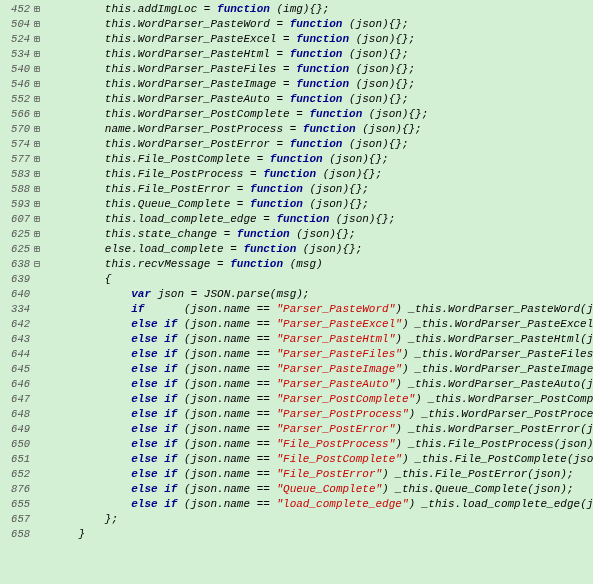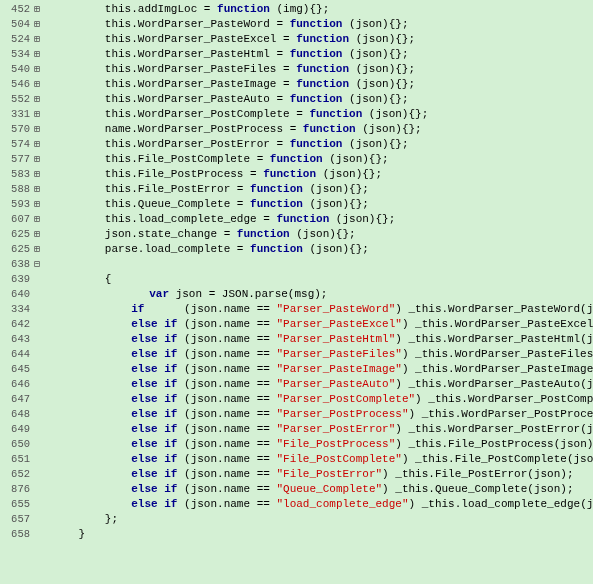--- a/index.html
+++ b/index.html
@@ -15,20 +15,21 @@
     .code-container {
       background: #d4f0d4;
       padding: 2px 0;
     }
     .line {
       display: flex;
       align-items: flex-start;
       min-height: 14px;
       line-height: 14px;
       white-space: pre;
+      font-style: italic;
     }
     .line-num {
       color: #555;
       min-width: 34px;
       text-align: right;
       padding-right: 4px;
       user-select: none;
       flex-shrink: 0;
       font-size: 10.5px;
     }
@@ -40,44 +41,44 @@
       font-size: 10px;
       padding-top: 1px;
     }
     .code-text {
       flex: 1;
       padding-left: 2px;
     }
     .kw { color: #00008b; font-weight: bold; text-align: right; }
     .str { color: #cc0000; }
     .plain { color: #000; }
-    .var-kw { color: #00008b; font-weight: bold; margin-left: 18px; }
+    .var-kw { color: #00008b; font-weight: bold; }
   </style>
 </head>
 <body>
 
 <div class="code-container" id="code-lines">
     <div class="line"><span class="line-num">452</span><span class="expand-icon">⊞</span><span class="code-text"><span>        </span><span class="plain">this.addImgLoc = </span><span class="kw">function</span><span class="plain"> (img){};</span></span></div>
     <div class="line"><span class="line-num">504</span><span class="expand-icon">⊞</span><span class="code-text"><span>        </span><span class="plain">this.WordParser_PasteWord = </span><span class="kw">function</span><span class="plain"> (json){};</span></span></div>
     <div class="line"><span class="line-num">524</span><span class="expand-icon">⊞</span><span class="code-text"><span>        </span><span class="plain">this.WordParser_PasteExcel = </span><span class="kw">function</span><span class="plain"> (json){};</span></span></div>
     <div class="line"><span class="line-num">534</span><span class="expand-icon">⊞</span><span class="code-text"><span>        </span><span class="plain">this.WordParser_PasteHtml = </span><span class="kw">function</span><span class="plain"> (json){};</span></span></div>
     <div class="line"><span class="line-num">540</span><span class="expand-icon">⊞</span><span class="code-text"><span>        </span><span class="plain">this.WordParser_PasteFiles = </span><span class="kw">function</span><span class="plain"> (json){};</span></span></div>
     <div class="line"><span class="line-num">546</span><span class="expand-icon">⊞</span><span class="code-text"><span>        </span><span class="plain">this.WordParser_PasteImage = </span><span class="kw">function</span><span class="plain"> (json){};</span></span></div>
     <div class="line"><span class="line-num">552</span><span class="expand-icon">⊞</span><span class="code-text"><span>        </span><span class="plain">this.WordParser_PasteAuto = </span><span class="kw">function</span><span class="plain"> (json){};</span></span></div>
-    <div class="line"><span class="line-num">331</span><span class="expand-icon">⊞</span><span class="code-text"><span>        </span><span class="plain">this.WordParser_PostComplete = </span><span class="kw">function</span><span class="plain"> (json){};</span></span></div>
+    <div class="line"><span class="line-num">566</span><span class="expand-icon">⊞</span><span class="code-text"><span>        </span><span class="plain">this.WordParser_PostComplete = </span><span class="kw">function</span><span class="plain"> (json){};</span></span></div>
     <div class="line"><span class="line-num">570</span><span class="expand-icon">⊞</span><span class="code-text"><span>        </span><span class="plain">name.WordParser_PostProcess = </span><span class="kw">function</span><span class="plain"> (json){};</span></span></div>
     <div class="line"><span class="line-num">574</span><span class="expand-icon">⊞</span><span class="code-text"><span>        </span><span class="plain">this.WordParser_PostError = </span><span class="kw">function</span><span class="plain"> (json){};</span></span></div>
     <div class="line"><span class="line-num">577</span><span class="expand-icon">⊞</span><span class="code-text"><span>        </span><span class="plain">this.File_PostComplete = </span><span class="kw">function</span><span class="plain"> (json){};</span></span></div>
     <div class="line"><span class="line-num">583</span><span class="expand-icon">⊞</span><span class="code-text"><span>        </span><span class="plain">this.File_PostProcess = </span><span class="kw">function</span><span class="plain"> (json){};</span></span></div>
     <div class="line"><span class="line-num">588</span><span class="expand-icon">⊞</span><span class="code-text"><span>        </span><span class="plain">this.File_PostError = </span><span class="kw">function</span><span class="plain"> (json){};</span></span></div>
     <div class="line"><span class="line-num">593</span><span class="expand-icon">⊞</span><span class="code-text"><span>        </span><span class="plain">this.Queue_Complete = </span><span class="kw">function</span><span class="plain"> (json){};</span></span></div>
     <div class="line"><span class="line-num">607</span><span class="expand-icon">⊞</span><span class="code-text"><span>        </span><span class="plain">this.load_complete_edge = </span><span class="kw">function</span><span class="plain"> (json){};</span></span></div>
-    <div class="line"><span class="line-num">625</span><span class="expand-icon">⊞</span><span class="code-text"><span>        </span><span class="plain">json.state_change = </span><span class="kw">function</span><span class="plain"> (json){};</span></span></div>
-    <div class="line"><span class="line-num">625</span><span class="expand-icon">⊞</span><span class="code-text"><span>        </span><span class="plain">parse.load_complete = </span><span class="kw">function</span><span class="plain"> (json){};</span></span></div>
-    <div class="line"><span class="line-num">638</span><span class="expand-icon">⊟</span></div>
+    <div class="line"><span class="line-num">625</span><span class="expand-icon">⊞</span><span class="code-text"><span>        </span><span class="plain">this.state_change = </span><span class="kw">function</span><span class="plain"> (json){};</span></span></div>
+    <div class="line"><span class="line-num">625</span><span class="expand-icon">⊞</span><span class="code-text"><span>        </span><span class="plain">else.load_complete = </span><span class="kw">function</span><span class="plain"> (json){};</span></span></div>
+    <div class="line"><span class="line-num">638</span><span class="expand-icon">⊟</span><span class="code-text"><span>        </span><span class="plain">this.recvMessage = </span><span class="kw">function</span><span class="plain"> (msg)</span></span></div>
     <div class="line"><span class="line-num">639</span><span class="expand-icon">  </span><span class="code-text"><span>        </span><span class="plain">{</span></span></div>
     <div class="line"><span class="line-num">640</span><span class="expand-icon">  </span><span class="code-text"><span>            </span><span class="var-kw">var</span><span class="plain"> json = JSON.parse(msg);</span></span></div>
     <div class="line"><span class="line-num">334</span><span class="expand-icon">  </span><span class="code-text"><span>            </span><span class="kw">if</span><span class="plain">      (json.name == </span><span class="str">"Parser_PasteWord"</span><span class="plain">) _this.WordParser_PasteWord(json);</span></span></div>
     <div class="line"><span class="line-num">642</span><span class="expand-icon">  </span><span class="code-text"><span>            </span><span class="kw">else if</span><span class="plain"> (json.name == </span><span class="str">"Parser_PasteExcel"</span><span class="plain">) _this.WordParser_PasteExcel(json);</span></span></div>
     <div class="line"><span class="line-num">643</span><span class="expand-icon">  </span><span class="code-text"><span>            </span><span class="kw">else if</span><span class="plain"> (json.name == </span><span class="str">"Parser_PasteHtml"</span><span class="plain">) _this.WordParser_PasteHtml(json);</span></span></div>
     <div class="line"><span class="line-num">644</span><span class="expand-icon">  </span><span class="code-text"><span>            </span><span class="kw">else if</span><span class="plain"> (json.name == </span><span class="str">"Parser_PasteFiles"</span><span class="plain">) _this.WordParser_PasteFiles(json);</span></span></div>
     <div class="line"><span class="line-num">645</span><span class="expand-icon">  </span><span class="code-text"><span>            </span><span class="kw">else if</span><span class="plain"> (json.name == </span><span class="str">"Parser_PasteImage"</span><span class="plain">) _this.WordParser_PasteImage(json);</span></span></div>
     <div class="line"><span class="line-num">646</span><span class="expand-icon">  </span><span class="code-text"><span>            </span><span class="kw">else if</span><span class="plain"> (json.name == </span><span class="str">"Parser_PasteAuto"</span><span class="plain">) _this.WordParser_PasteAuto(json);</span></span></div>
     <div class="line"><span class="line-num">647</span><span class="expand-icon">  </span><span class="code-text"><span>            </span><span class="kw">else if</span><span class="plain"> (json.name == </span><span class="str">"Parser_PostComplete"</span><span class="plain">) _this.WordParser_PostComplete(json);</span></span></div>
     <div class="line"><span class="line-num">648</span><span class="expand-icon">  </span><span class="code-text"><span>            </span><span class="kw">else if</span><span class="plain"> (json.name == </span><span class="str">"Parser_PostProcess"</span><span class="plain">) _this.WordParser_PostProcess(json);</span></span></div>

